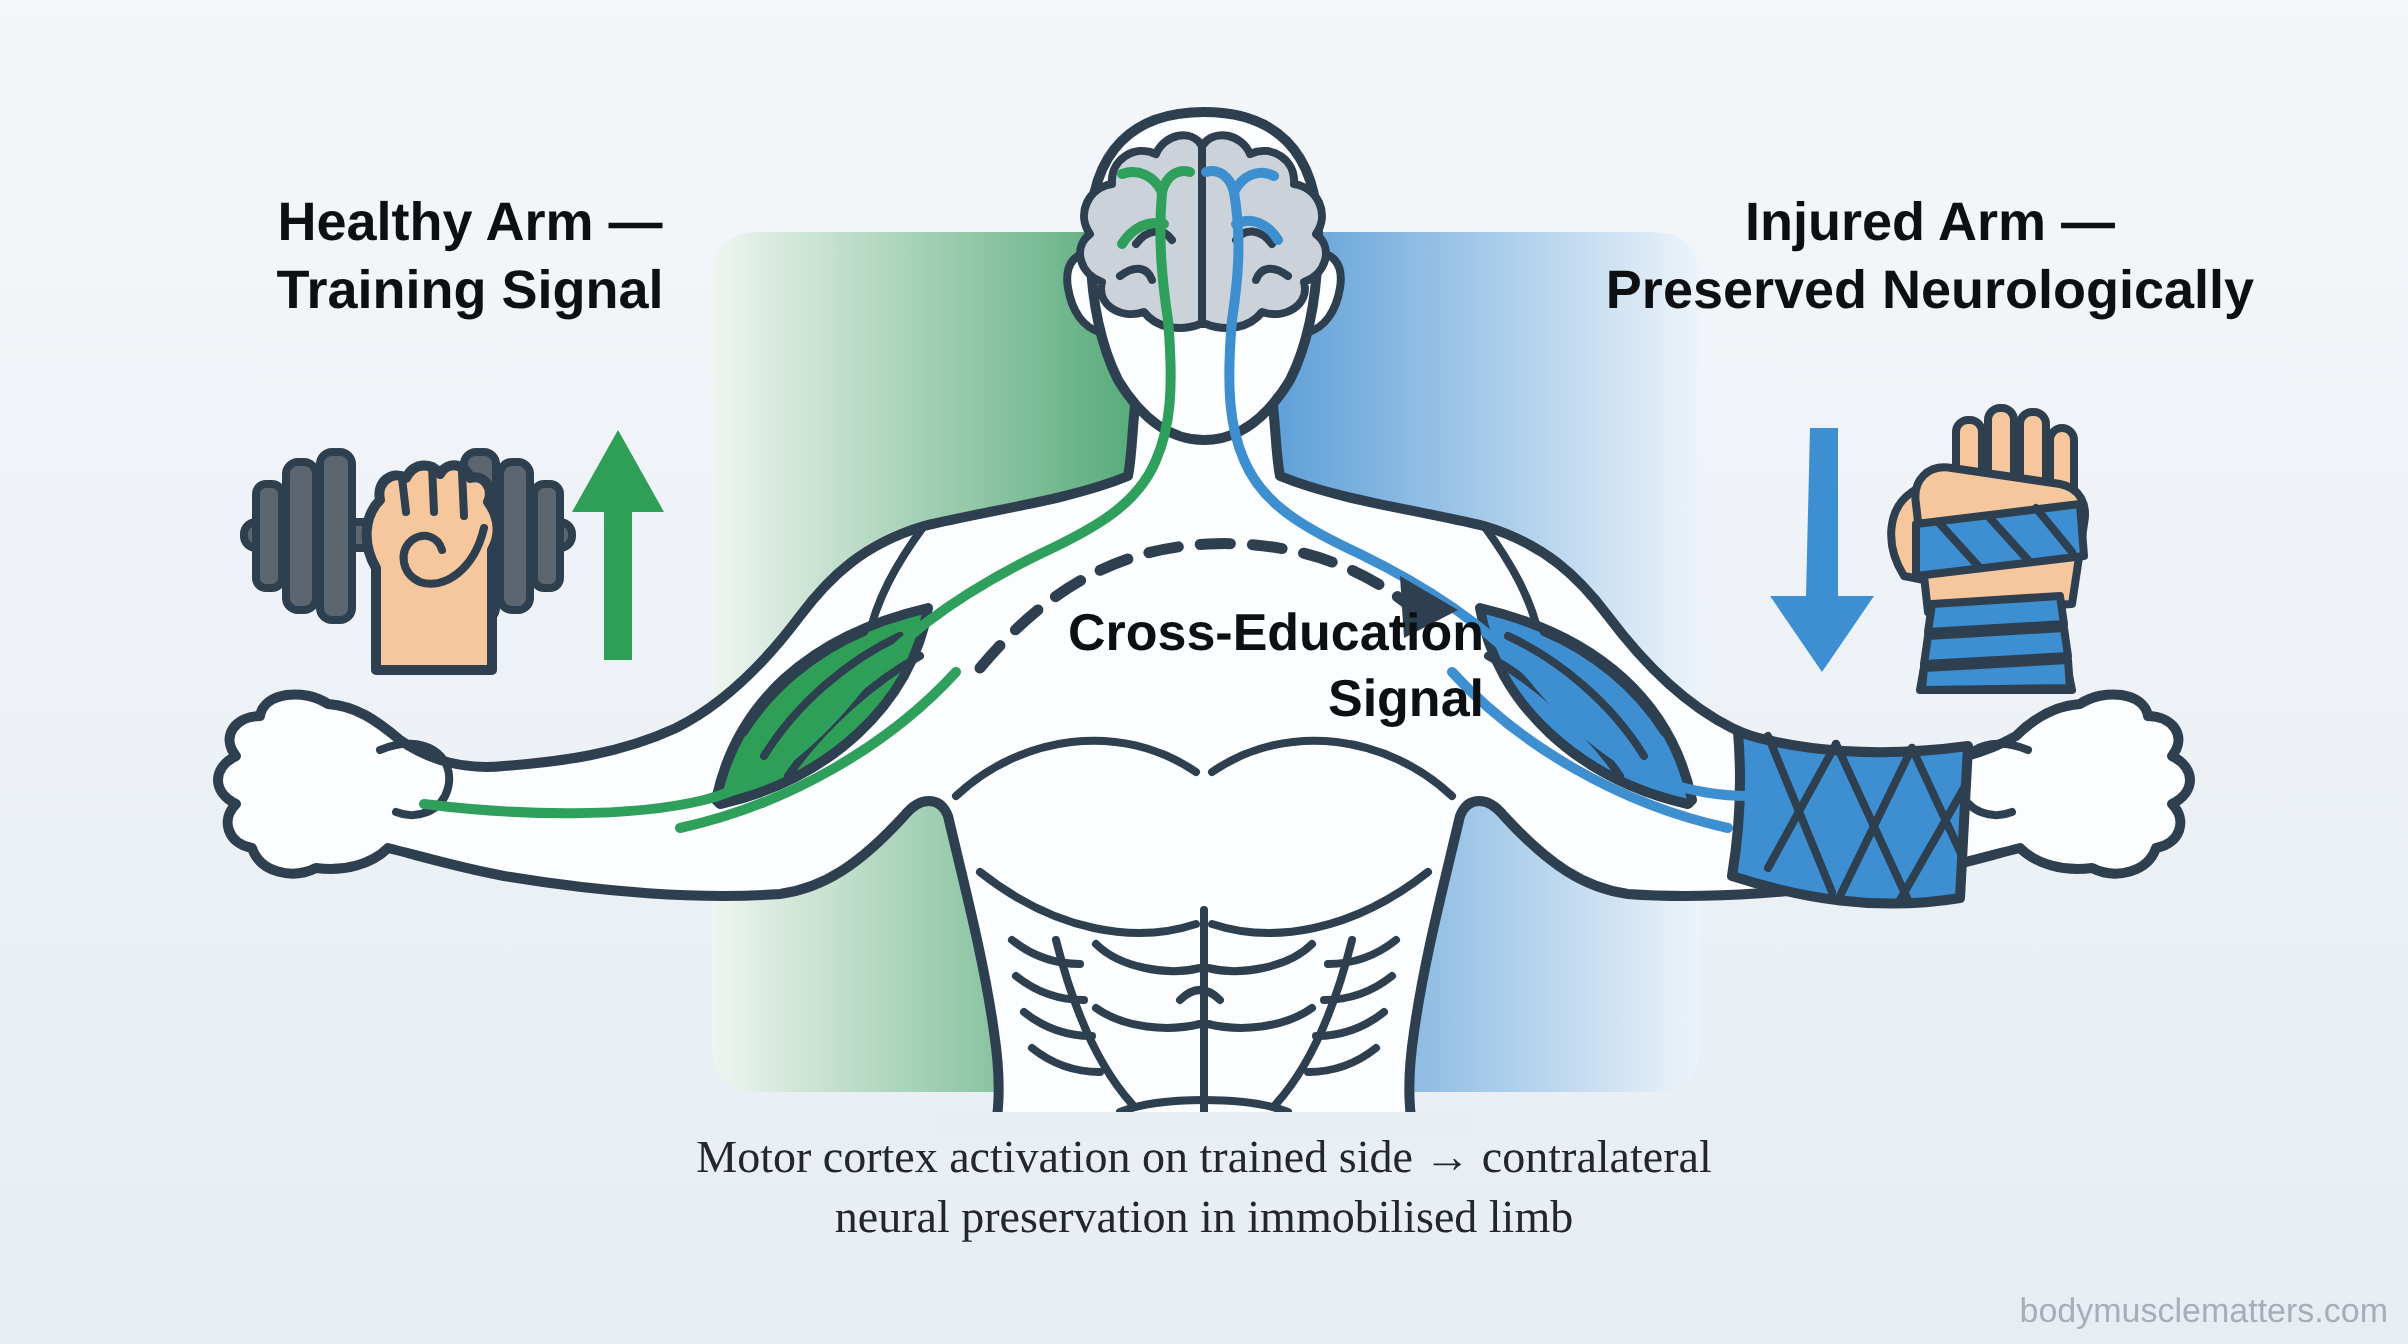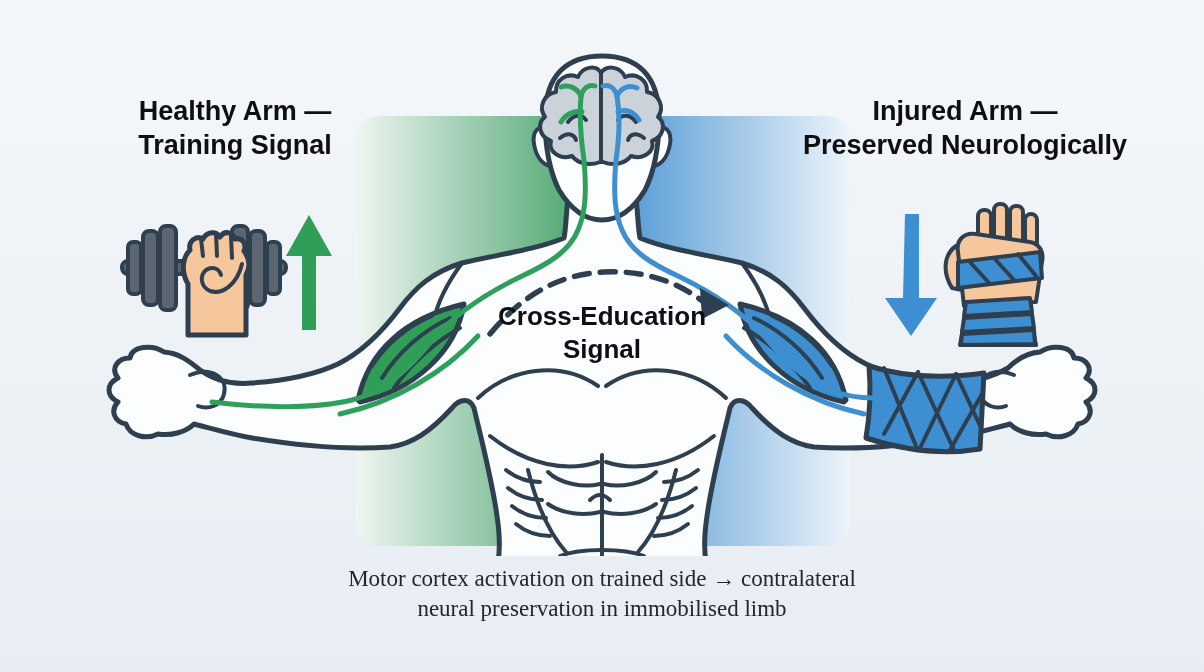--- a/index.html
+++ b/index.html
@@ -26,21 +26,21 @@
   .stage{
     position:relative;width:1204px;height:672px;overflow:hidden;
     font-family:"Liberation Sans", sans-serif;
     background:linear-gradient(180deg,var(--background-top) 0%,var(--background-bottom) 100%);
   }
   .stage svg{position:absolute;left:0;top:0;}
   .txt{position:absolute;white-space:pre-line;}
   .heading{font-weight:bold;font-size:27px;line-height:34px;color:var(--text-dark);text-align:center;}
   .heading-left{left:110px;top:94px;width:250px;}
   .heading-right{left:790px;top:94px;width:350px;}
-  .center-label{position:absolute;left:462px;top:300px;width:280px;text-align:center;
+  .center-label{position:absolute;left:462px;top:300px;width:280px;text-align:right;
     font-weight:bold;font-size:26px;line-height:33px;color:var(--text-dark);}
   .caption{position:absolute;left:202px;top:564px;width:800px;text-align:center;
     font-size:23px;line-height:30px;color:var(--caption-color);}
   .watermark{position:absolute;right:10px;bottom:6px;font-size:17px;color:var(--watermark-color);}
   
   .outline{stroke:var(--outline-navy);stroke-width:5;fill:none;stroke-linecap:round;stroke-linejoin:round;}
   .thin{stroke:var(--outline-navy);stroke-width:4;fill:none;stroke-linecap:round;stroke-linejoin:round;}
   .bodyfill{fill:var(--body-fill);}
   .skin{fill:var(--skin);}
   .plate{fill:var(--plate-gray);}
@@ -249,13 +249,14 @@
   </svg>
 
   <div class="txt heading heading-right">Injured Arm —
 Preserved Neurologically</div>
   <div class="txt heading heading-left">Healthy Arm —
 Training Signal</div>
   <div class="center-label" style="white-space:pre-line;">Cross-Education
 Signal</div>
   <div class="caption" style="white-space:pre-line;font-family:Liberation Serif, serif;">Motor cortex activation on trained side → contralateral
 neural preservation in immobilised limb</div>
+  <div class="watermark">bodymusclematters.com</div>
 </div>
 
 </body></html>

